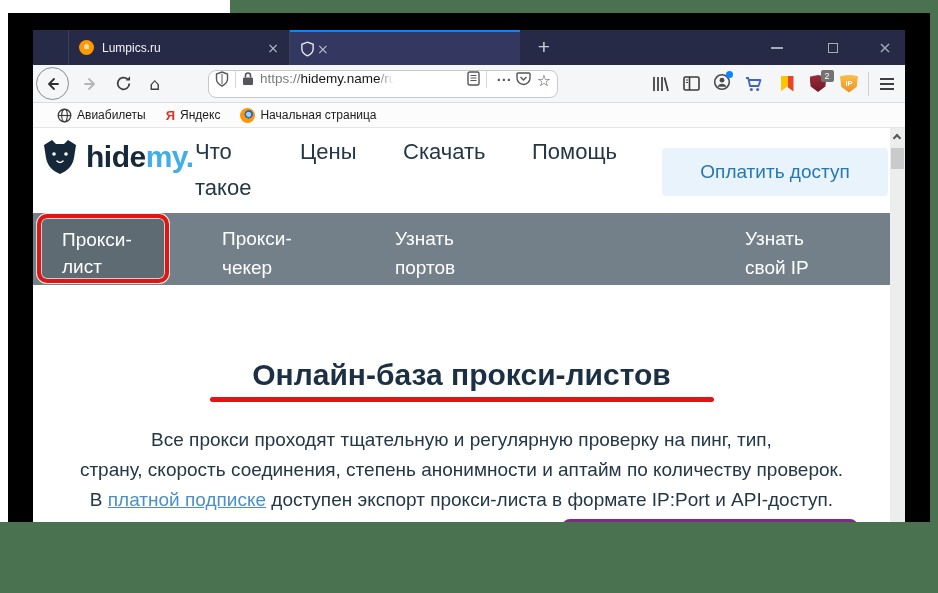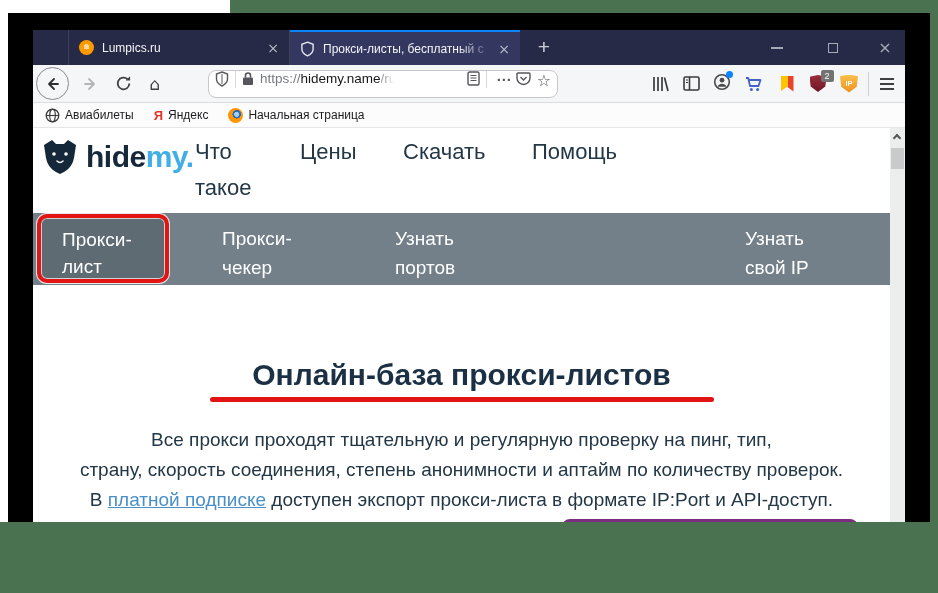--- a/index.html
+++ b/index.html
@@ -48,21 +48,21 @@
   .i-menu .mbar { width:14px; height:2px; background:#3f3f43; }
   .acct-wrap { position:relative; }
   .acct-dot { position:absolute; right:-2px; top:-2px; width:7px; height:7px; border-radius:50%; background:#0a84ff; }
   .ribbon { width:13px; height:16px; background:linear-gradient(90deg,#ffc400 50%, #e8432c 50%); clip-path:polygon(0 0,100% 0,100% 100%,50% 70%,0 100%); }
   .ext-shield { position:relative; width:17px; height:17px; }
   .shield-red { width:17px; height:17px; background:linear-gradient(180deg,#9b2d3a,#6f1826); clip-path:polygon(50% 0,100% 10%,93% 68%,50% 100%,7% 68%,0 10%); }
   .ext-badge { position:absolute; right:-7px; top:-5px; min-width:13px; height:12px; background:#737373; border-radius:2px; color:#fff; font-size:9px; line-height:12px; text-align:center; padding:0 2px; }
   .shield-ip { width:18px; height:18px; background:linear-gradient(180deg,#f8c04a,#ef8f1f); clip-path:polygon(50% 0,100% 10%,93% 68%,50% 100%,7% 68%,0 10%); color:#fff; font-size:7.5px; font-weight:bold; text-align:center; line-height:17px; }
 
   
-  .bookmarks { height:25px; background:#fcfcfc; border-bottom:1px solid #e6e6e8; display:flex; align-items:center; padding-left:12px; gap:20px; }
+  .bookmarks { height:25px; background:#fcfcfc; border-bottom:1px solid #e6e6e8; display:flex; align-items:center; padding-left:24px; gap:20px; }
   .bm { display:flex; align-items:center; gap:5px; font-size:12px; color:#1b1b1d; cursor:pointer; }
   .ya { color:#e03226; font-weight:bold; font-size:13px; }
   .ff-icon { width:15px; height:15px; border-radius:50%; background:radial-gradient(circle at 58% 42%, #9ed0f5 0 20%, #2a6bc0 21% 34%, #ff9502 35% 78%, #d45e00 100%); }
 
   
   .page { position:relative; height:427px; background:#fff; }
   .site { width:857px; }
 
   .site-header { position:relative; height:85px; background:#fff;padding-left:25px; }
   .logo { position:absolute; left:7px; top:11px; display:flex; align-items:center; cursor:pointer; }
@@ -108,21 +108,20 @@
       <div class="tabbar">
         <div class="tab tab-1">
           <div class="favicon-lumpics"></div>
           <div class="tab-title">Lumpics.ru</div>
           <div class="tab-close">×</div>
         </div>
         <div class="tab tab-2">
           <svg width="15" height="16" viewBox="0 0 16 17">
               <path d="M8 1.2l6 2.2v5c0 4-2.8 6-6 7.4-3.2-1.4-6-3.4-6-7.4v-5z" fill="none" stroke="#e8e9f0" stroke-width="1.5"></path>
             </svg>
-          <div class="tab-title">Прокси-листы, бесплатный с</div>
           <div class="tab-close">×</div>
         </div>
         <div class="newtab">+</div>
         <div class="winctl ctl-min">
             <div class="bar"></div>
           </div>
         <div class="winctl ctl-max">
             <div class="box"></div>
           </div>
         <div class="winctl ctl-close">
@@ -257,20 +256,21 @@
                 <circle cx="14" cy="15" r="1.8" fill="#fff"></circle>
                   <circle cx="26" cy="15" r="1.8" fill="#fff"></circle>
                 <path d="M17 22q3 3 6 0" stroke="#fff" fill="none" stroke-width="1.5" stroke-linecap="round"></path>
               </svg>
               <div class="logo-text"><span class="logo-hide">hide</span><span class="logo-my">my.</span></div>
             </div>
             <div class="tnav tnav-0">Что такое VPN?</div>
             <div class="tnav tnav-1">Цены</div>
             <div class="tnav tnav-2">Скачать</div>
             <div class="tnav tnav-3">Помощь</div>
+            <button class="pay-btn">Оплатить доступ</button>
           </div>
 
           <div class="gray-nav">
             <div class="gn-active-box">
               <div class="gn-text">
                 <div>Прокси-</div>
                 <div>лист</div>
               </div>
             </div>
             <div class="gn-item gn-1">

